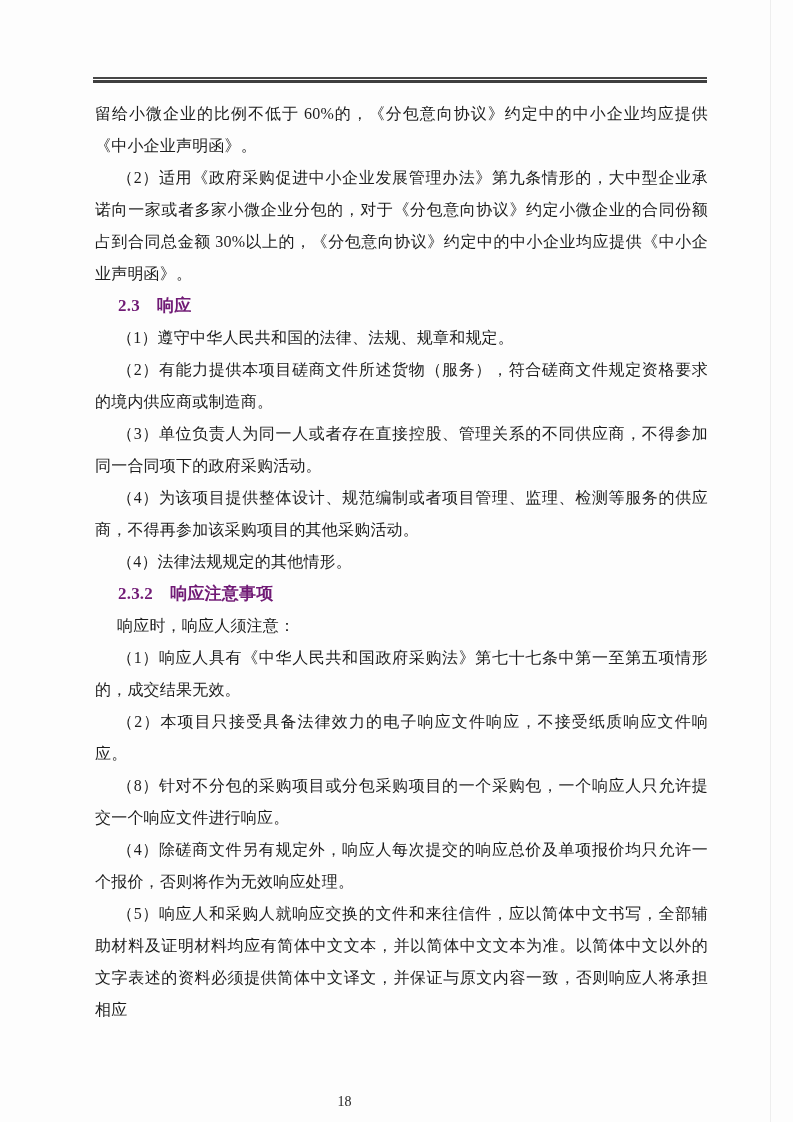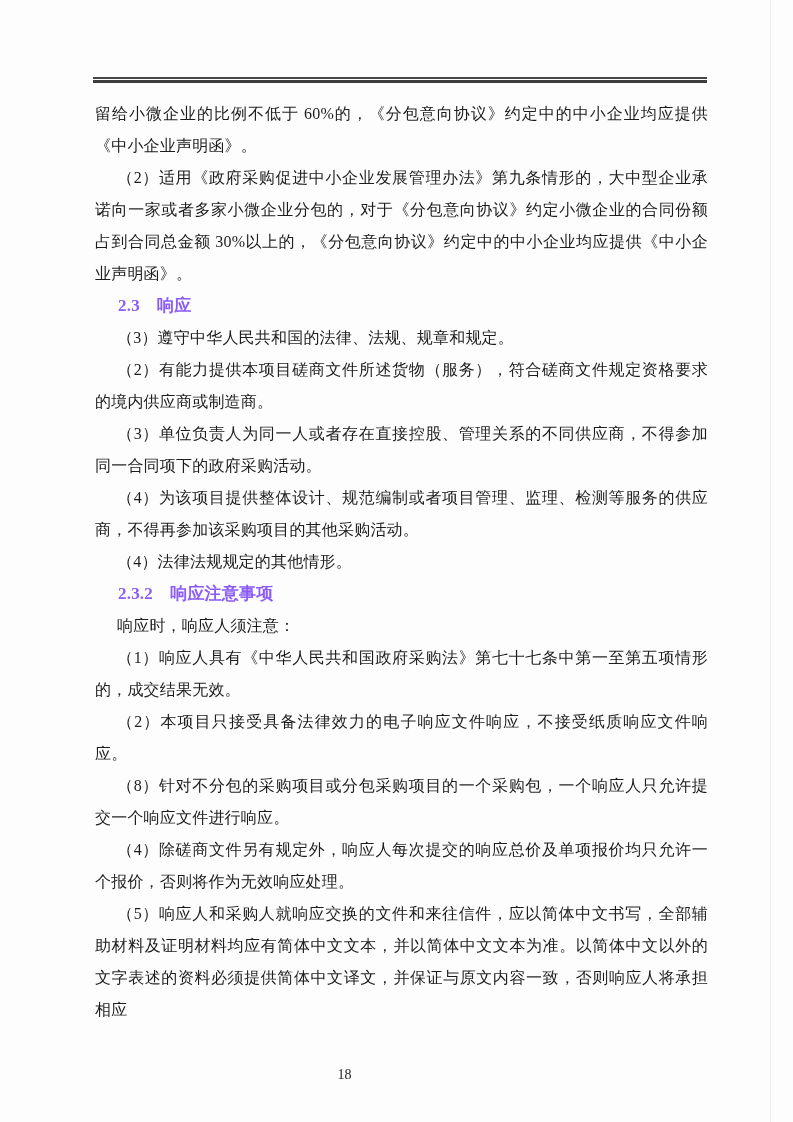--- a/index.html
+++ b/index.html
@@ -41,26 +41,26 @@
     padding: 0;
     text-indent: 22px;
   }
   .doc p.body-noindent {
     text-indent: 0;
   }
   .doc p.heading {
     font-weight: 700;
     font-size: 17px;
     text-indent: 23px;
-    color: #8b5cf6;
+    color: #701a75;
   }
   .footer {
     position: absolute;
     left: 0;
-    top: 1067px;
+    top: 1094px;
     width: 689px;
     text-align: center;
     font-size: 14px;
     color: #242424;
   }
   .scan-edge {
     position: absolute;
     left: 770px;
     top: 0;
     width: 1px;
@@ -70,21 +70,21 @@
 </style>
 </head>
 <body>
 
 <div class="page">
   <div class="header-rule"></div>
   <div class="doc">
       <p class="body-noindent">留给小微企业的比例不低于 60%的，《分包意向协议》约定中的中小企业均应提供《中小企业声明函》。</p>
       <p class="body">（2）适用《政府采购促进中小企业发展管理办法》第九条情形的，大中型企业承诺向一家或者多家小微企业分包的，对于《分包意向协议》约定小微企业的合同份额占到合同总金额 30%以上的，《分包意向协议》约定中的中小企业均应提供《中小企业声明函》。</p>
       <p class="heading">2.3　响应</p>
-      <p class="body">（3）遵守中华人民共和国的法律、法规、规章和规定。</p>
+      <p class="body">（1）遵守中华人民共和国的法律、法规、规章和规定。</p>
       <p class="body">（2）有能力提供本项目磋商文件所述货物（服务），符合磋商文件规定资格要求的境内供应商或制造商。</p>
       <p class="body">（3）单位负责人为同一人或者存在直接控股、管理关系的不同供应商，不得参加同一合同项下的政府采购活动。</p>
       <p class="body">（4）为该项目提供整体设计、规范编制或者项目管理、监理、检测等服务的供应商，不得再参加该采购项目的其他采购活动。</p>
       <p class="body">（4）法律法规规定的其他情形。</p>
       <p class="heading">2.3.2　响应注意事项</p>
       <p class="body">响应时，响应人须注意：</p>
       <p class="body">（1）响应人具有《中华人民共和国政府采购法》第七十七条中第一至第五项情形的，成交结果无效。</p>
       <p class="body">（2）本项目只接受具备法律效力的电子响应文件响应，不接受纸质响应文件响应。</p>
       <p class="body">（8）针对不分包的采购项目或分包采购项目的一个采购包，一个响应人只允许提交一个响应文件进行响应。</p>
       <p class="body">（4）除磋商文件另有规定外，响应人每次提交的响应总价及单项报价均只允许一个报价，否则将作为无效响应处理。</p>

